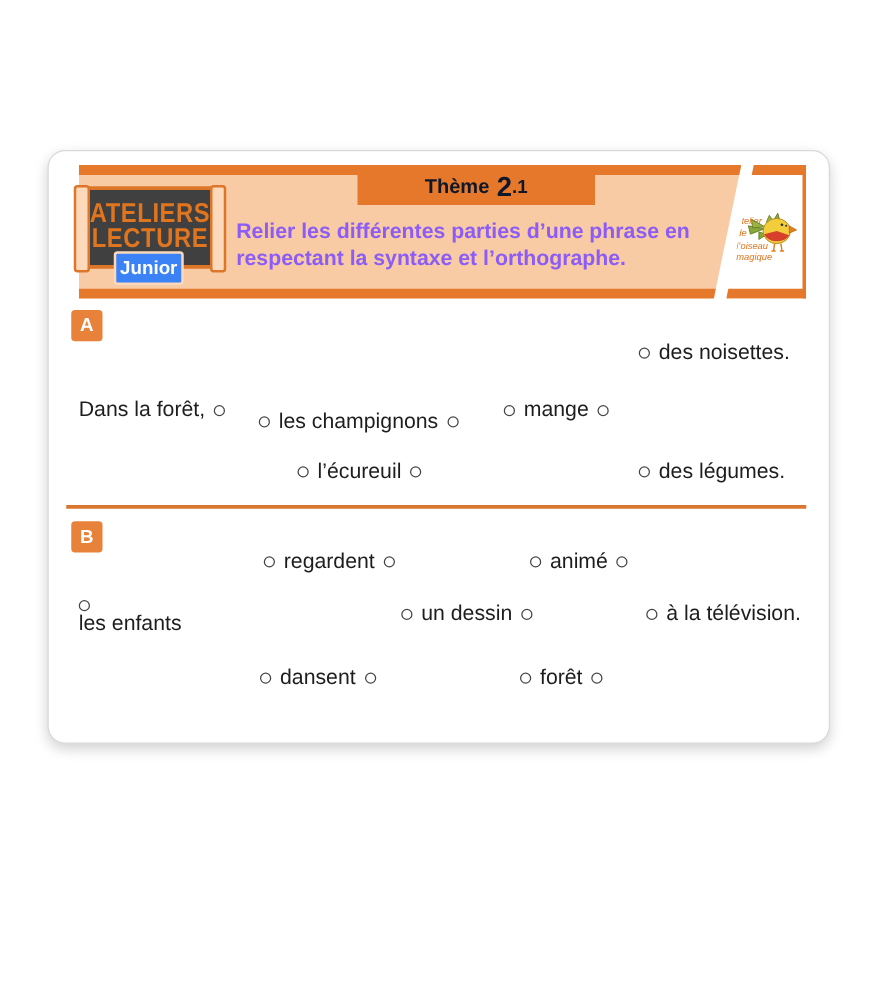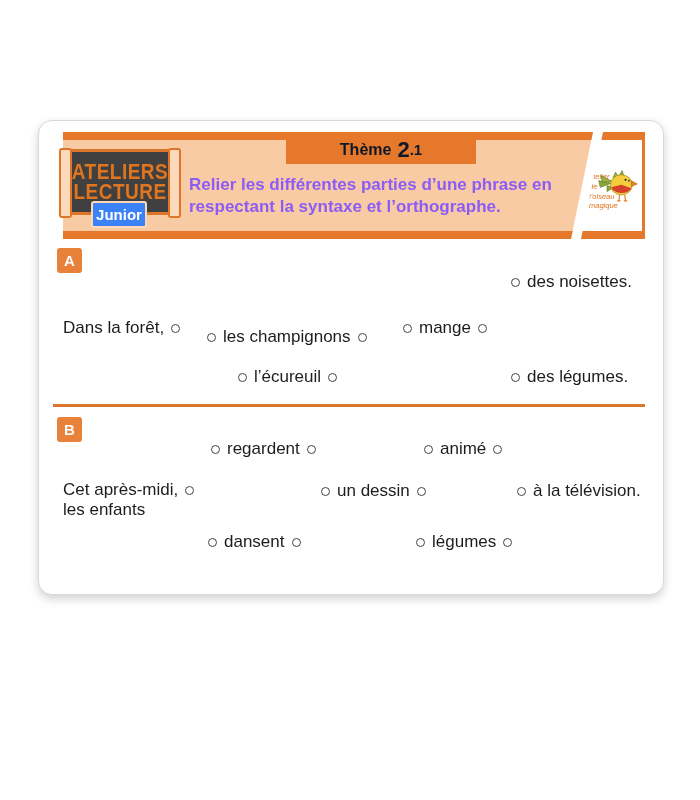--- a/index.html
+++ b/index.html
@@ -174,21 +174,20 @@
       <span class="dot"></span>
     </div>
     <div class="word-item" style="left:385px; top:318px;">
       <span class="dot"></span>
       <span>animé</span>
       <span class="dot"></span>
     </div>
 
     <div class="word-item multi" style="left:24px; top:359px;">
       <div class="line1">
-        <span>Cet après-midi,</span>
         <span class="dot"></span>
       </div>
       <div>les enfants</div>
     </div>
     <div class="word-item" style="left:282px; top:360px;">
       <span class="dot"></span>
       <span>un dessin</span>
       <span class="dot"></span>
     </div>
     <div class="word-item" style="left:478px; top:360px;">
@@ -196,18 +195,18 @@
       <span>à la télévision.</span>
     </div>
 
     <div class="word-item" style="left:169px; top:411px;">
       <span class="dot"></span>
       <span>dansent</span>
       <span class="dot"></span>
     </div>
     <div class="word-item" style="left:377px; top:411px;">
       <span class="dot"></span>
-      <span>légumes</span>
+      <span>forêt</span>
       <span class="dot"></span>
     </div>
 
   </div>
 </div>
 
 </body></html>

